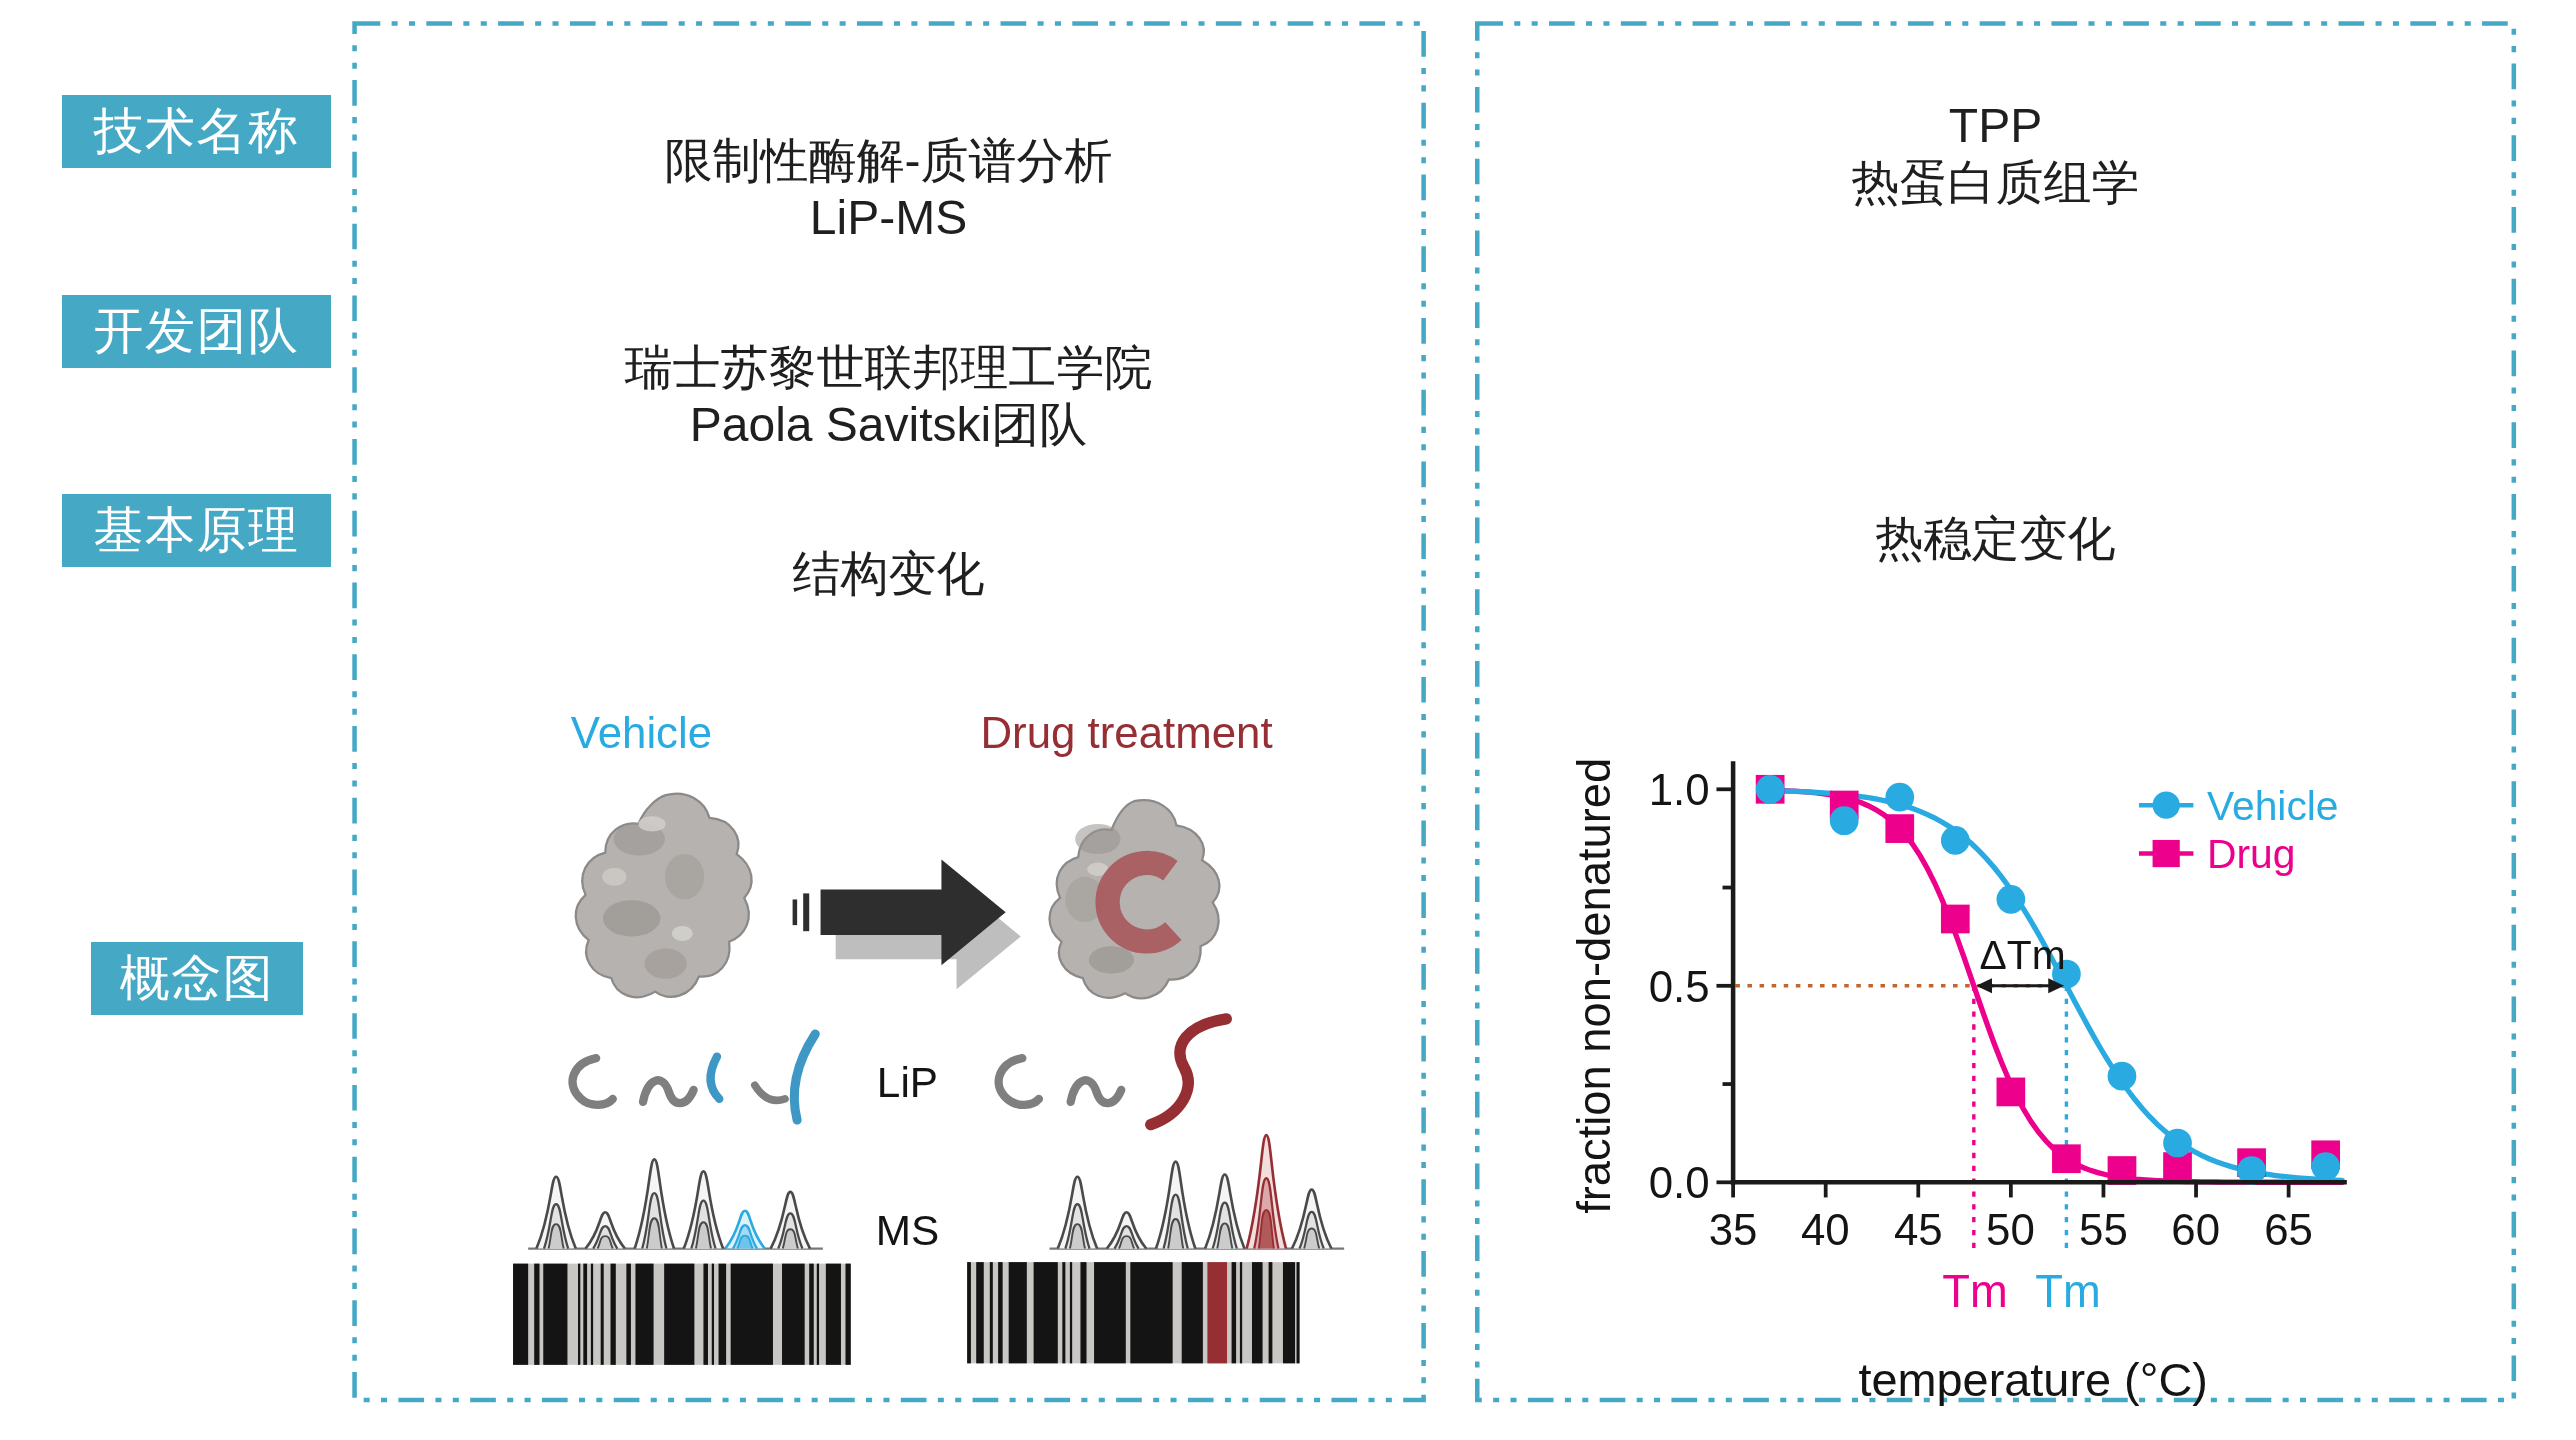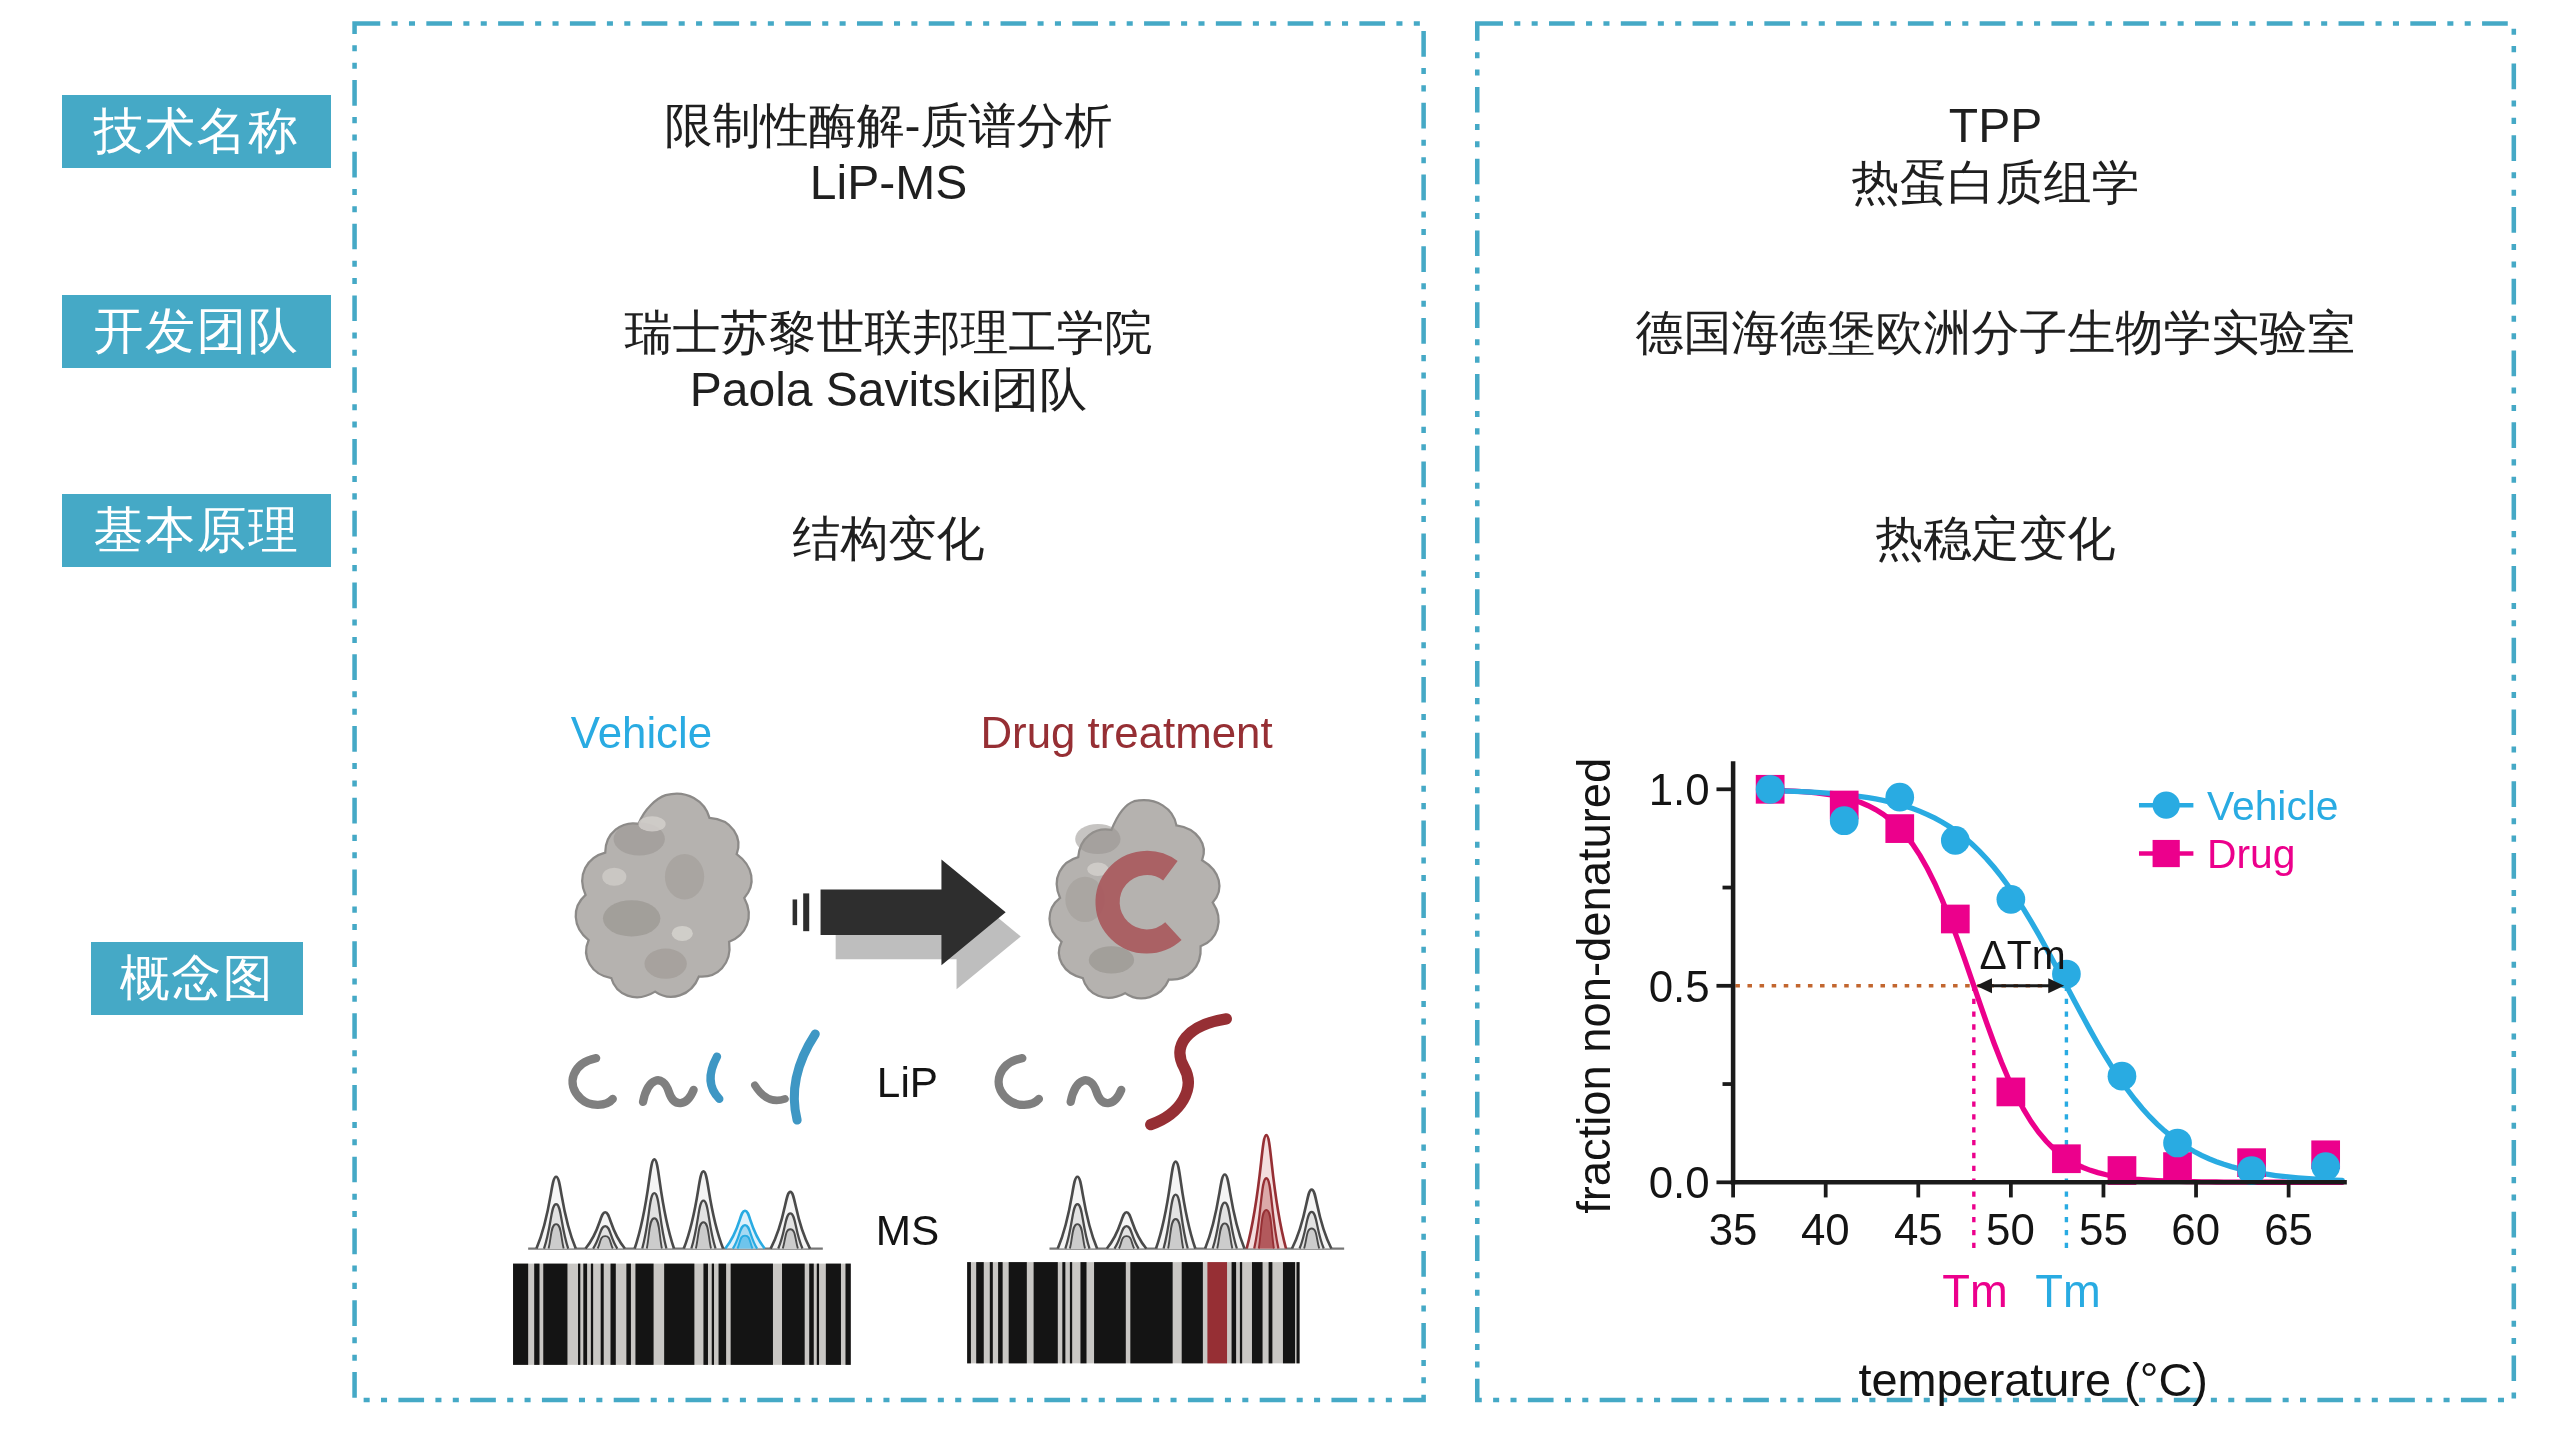--- a/index.html
+++ b/index.html
@@ -21,21 +21,21 @@
     letter-spacing:1.5px;
   }
   .panel-text{
     position:absolute;
     text-align:center;
     line-height:1.18;
     font-size:48px;
     font-weight:400;
     color:#1f1f1f;
   }
-  .lp{left:354px;width:1069px;}
+  .lp{left:354px;width:1069px;margin-top:35px;}
   .rp{left:1477px;width:1037px;}
   svg text{font-family:"Liberation Sans", sans-serif;}
 </style>
 </head>
 <body>
 
 <svg class="abs" style="left:0;top:0" width="2576" height="1440" viewBox="0 0 3409 1906">
   <rect x="469" y="31" width="1415" height="1822" fill="none" stroke="#45a9c6" stroke-width="6" stroke-dasharray="34 15 8 15 8 15"></rect>
   <rect x="1955" y="31" width="1372" height="1822" fill="none" stroke="#45a9c6" stroke-width="6" stroke-dasharray="34 15 8 15 8 15"></rect>
 </svg>
@@ -61,21 +61,20 @@
   <div>瑞士苏黎世联邦理工学院</div>
   <div>Paola Savitski团队</div>
 </div>
 <div class="panel-text lp" style="top:511px">结构变化</div>
 
 <div class="panel-text rp" style="top:98px">
   <div>TPP</div>
   <div>热蛋白质组学</div>
 </div>
 <div class="panel-text rp" style="top:305px">
-  <div>德国海德堡欧洲分子生物学实验室</div>
 </div>
 <div class="panel-text rp" style="top:511px">热稳定变化</div>
 
 <svg class="abs" style="left:469px;top:703px" width="960" height="680" viewBox="620 930 1270 900">
   <g id="figure-dyn">
       <line x1="698" y1="1652" x2="1088" y2="1652" stroke="#777" stroke-width="3"></line>
       <line x1="1388" y1="1652" x2="1778" y2="1652" stroke="#777" stroke-width="3"></line>
       <path d="M709,1652 C729,1604.5 728,1557 735,1557 C742,1557 741,1604.5 761,1652" fill="#f5f5f5" stroke="#4a4a4a" stroke-width="3.5"></path>
       <path d="M719,1652 C729,1622.55 728,1593.1 735,1593.1 C742,1593.1 741,1622.55 751,1652" fill="#e2e2e2" stroke="#4a4a4a" stroke-width="3"></path>
       <path d="M725,1652 C729,1635.85 728,1619.7 735,1619.7 C742,1619.7 741,1635.85 745,1652" fill="#cccccc" stroke="#4a4a4a" stroke-width="2.5"></path>

